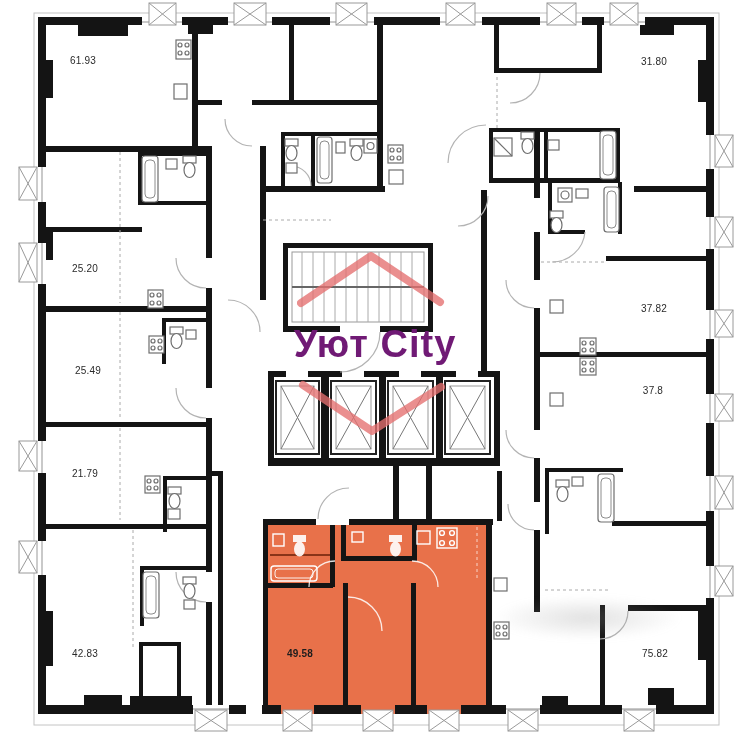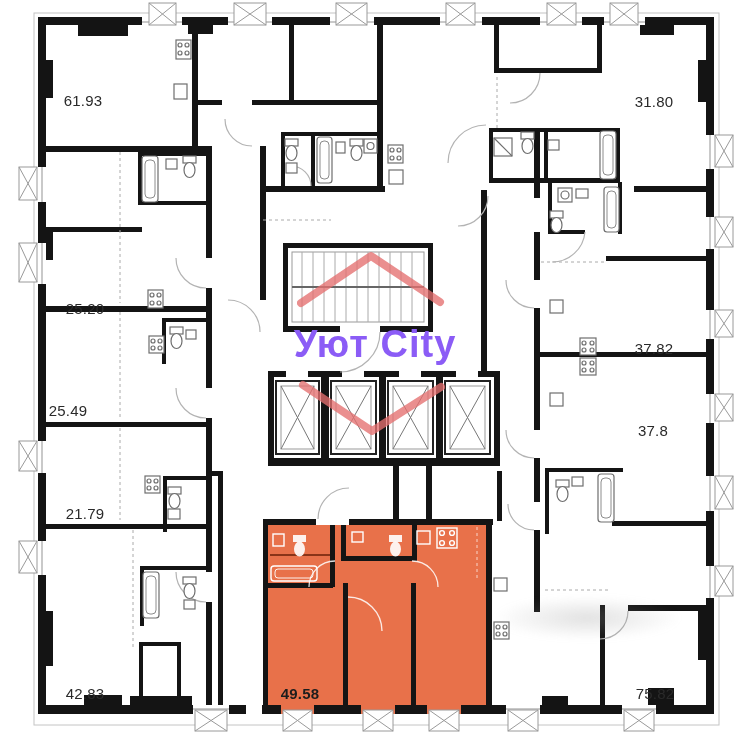--- a/index.html
+++ b/index.html
@@ -3,26 +3,26 @@
 <meta charset="utf-8">
 <style>
   html,body{margin:0;padding:0;background:#ffffff;}
   #plan{
     position:relative;width:752px;height:733px;background:#ffffff;
     font-family:"Liberation Sans", sans-serif;overflow:hidden;
   }
   #plan svg{position:absolute;left:0;top:0;}
   .lbl{
     position:absolute;transform:translate(-50%,-50%);
-    font-size:15px;color:#2a2a2a;letter-spacing:.2px;white-space:nowrap;margin-top:40px;
+    font-size:10px;color:#2a2a2a;letter-spacing:.2px;white-space:nowrap;
   }
   .lbl.on-orange{color:#1d1d1d;font-weight:700;}
   #logo{
     position:absolute;left:375px;top:344px;transform:translate(-50%,-50%);
-    font-size:38px;font-weight:700;color:#8b5cf6;letter-spacing:1px;white-space:nowrap;
+    font-size:38px;font-weight:700;color:#701a75;letter-spacing:1px;white-space:nowrap;
   }
   #watermark{
     position:absolute;left:492px;top:596px;width:190px;height:44px;
     background:radial-gradient(ellipse at center, rgba(150,150,150,.28), rgba(150,150,150,0) 70%);
     filter:blur(3px);
   }
   #apt-highlight-region{
     position:absolute;left:267px;top:519px;width:223px;height:195px;
     cursor:pointer;background:transparent;
   }
@@ -562,21 +562,21 @@
     </g>
     <rect x="417" y="531" width="13" height="13"></rect>
   </g>
 
 </svg>
 
   <div id="watermark"></div>
 
   <div class="lbl" style="left:83px;top:60px">61.93</div>
   <div class="lbl" style="left:85px;top:268px">25.20</div>
-  <div class="lbl" style="left:68px;top:370px">25.49</div>
+  <div class="lbl" style="left:88px;top:370px">25.49</div>
   <div class="lbl" style="left:85px;top:473px">21.79</div>
   <div class="lbl" style="left:85px;top:653px">42.83</div>
   <div class="lbl" style="left:654px;top:61px">31.80</div>
   <div class="lbl" style="left:654px;top:308px">37.82</div>
   <div class="lbl" style="left:653px;top:390px">37.8</div>
   <div class="lbl" style="left:655px;top:653px">75.82</div>
   <div class="lbl on-orange" style="left:300px;top:653px">49.58</div>
 
   <div id="logo">Уют City</div>
 

